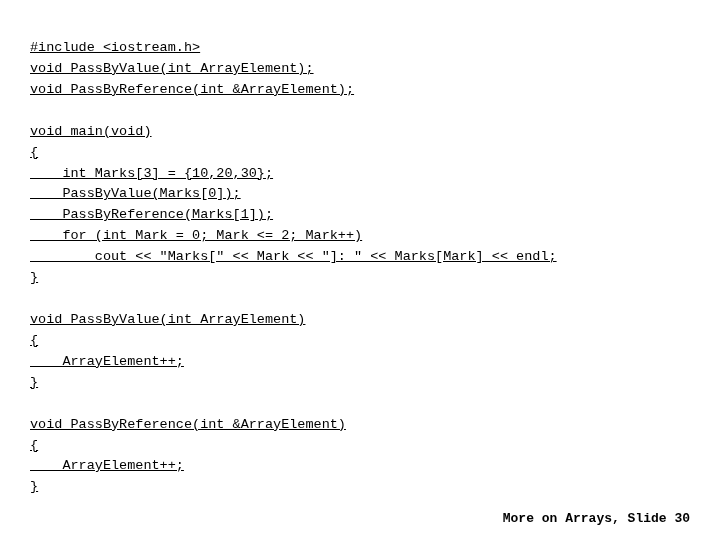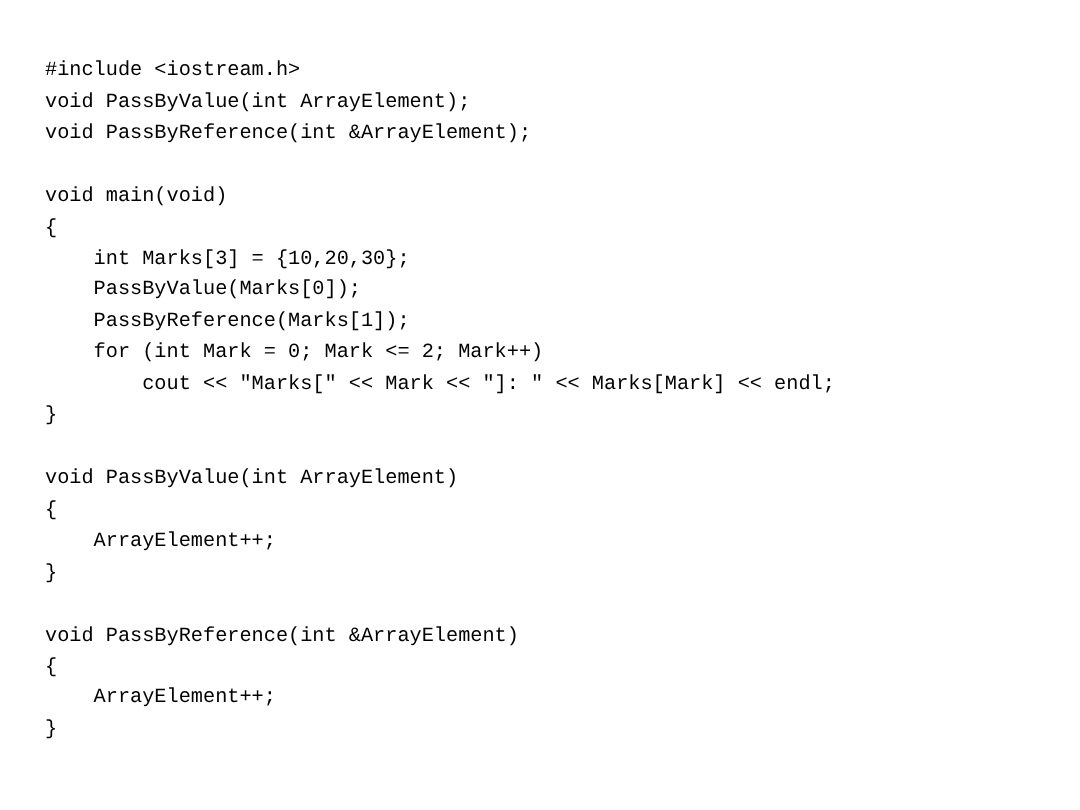--- a/index.html
+++ b/index.html
@@ -33,20 +33,21 @@
       color: #000000;
       letter-spacing: 1px;
     }
 
     .code-block {
       margin-top: 10px;
       font-size: 13.5px;
       line-height: 1.55;
       color: #000000;
       white-space: pre;
+      text-decoration: underline;
     }
 
     .footer {
       position: absolute;
       bottom: 14px;
       right: 30px;
       font-family: 'Courier New', Courier, monospace;
       font-size: 13px;
       font-weight: bold;
       color: #000000;
@@ -73,13 +74,14 @@
 void PassByValue(int ArrayElement)
 {
     ArrayElement++;
 }
 
 void PassByReference(int &amp;ArrayElement)
 {
     ArrayElement++;
 }</div>
 
+  <div class="footer">More on Arrays, Slide 30</div>
 </div>
 
 </body></html>

